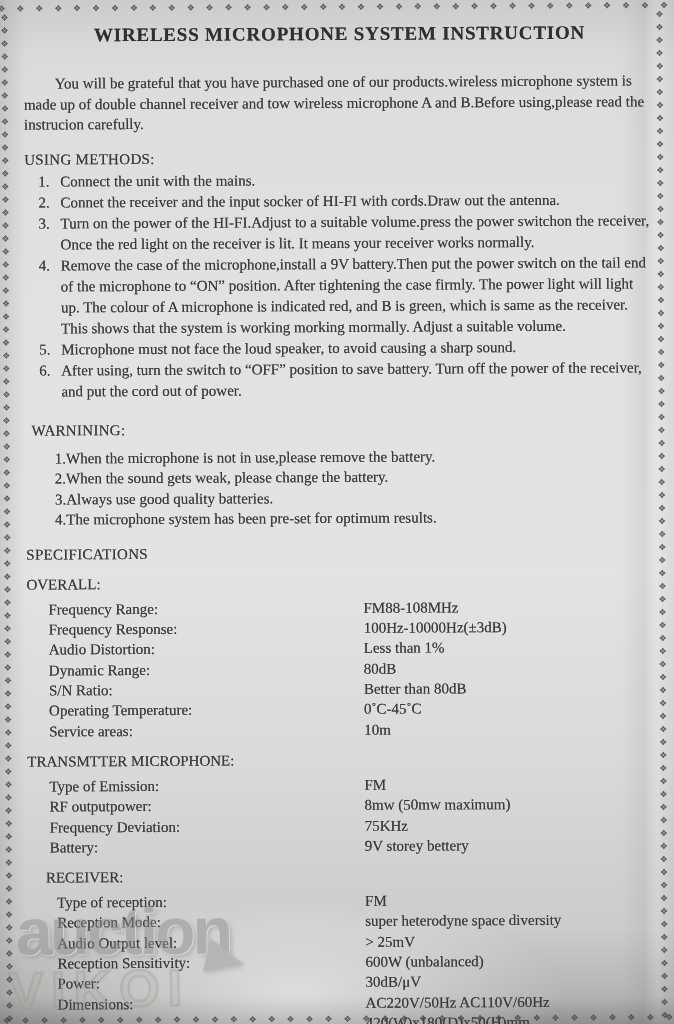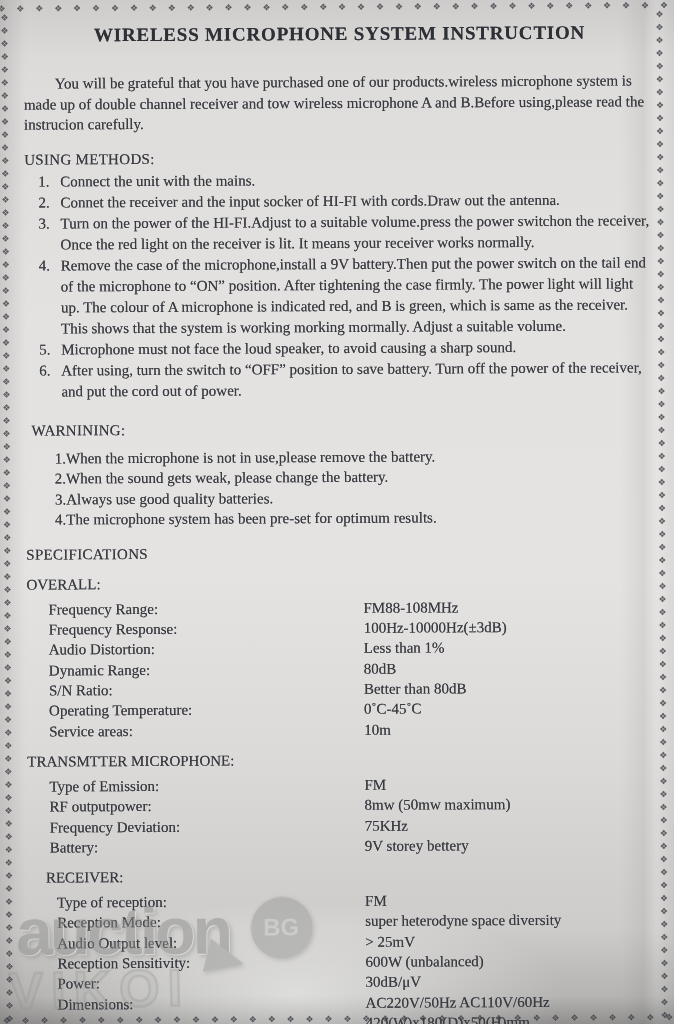--- a/index.html
+++ b/index.html
@@ -399,17 +399,16 @@
               <span class="spec-value">420(W)x180(D)x50(H)mm</span>
             </div>
           </div>
         </div>
       </div>
   </div>
 
   <div class="watermark">
     <div class="wm-word">auction</div>
     <div class="wm-arrow"></div>
-    <div class="wm-badge">BG</div>
     <div class="wm-sub">VIKOI</div>
   </div>
 
 </div>
 
 </body></html>

